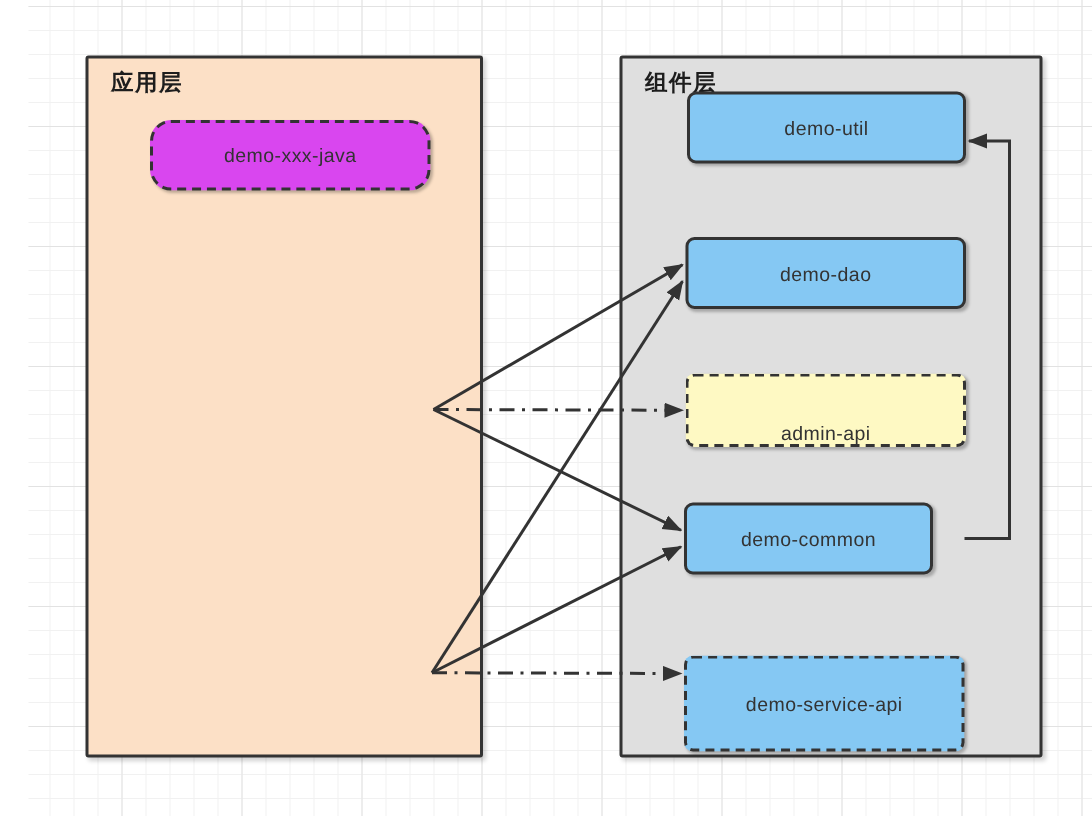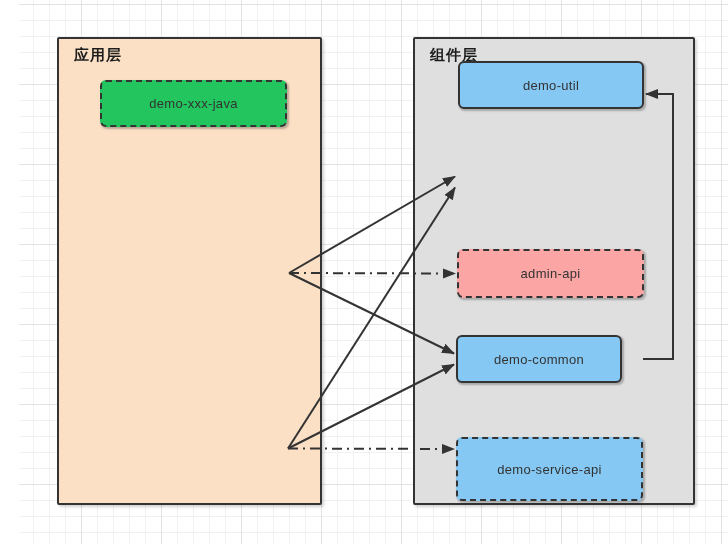--- a/index.html
+++ b/index.html
@@ -25,23 +25,23 @@
     position:absolute;left:15px;top:7px;font-size:15px;font-weight:bold;color:#1d1d1d;
     letter-spacing:1px;
   }
   .node{
     position:absolute;box-sizing:border-box;border:2px solid #333;border-radius:6px;
     display:flex;align-items:center;justify-content:center;
     font-size:13px;color:#333;letter-spacing:0.3px;
     box-shadow:1.5px 1.5px 2px rgba(0,0,0,0.25);
   }
   .node.dashed{border-style:dashed;}
-  .node.orange{background:#22c55e;}
+  .node.orange{background:#d946ef;border-radius:14px;}
   .node.blue{background:#85C8F3;}
-  .node.lightblue{background:#fca5a5;}
+  .node.lightblue{background:#fef9c3;align-items:flex-end;}
   #edge-svg{position:absolute;left:0;top:0;width:728px;height:544px;pointer-events:none;z-index:5;}
   #edge-svg line,#edge-svg polyline{stroke:#333;stroke-width:2;fill:none;}
   #edge-svg .dashdot{stroke-dasharray:10 5 2 5;}
 </style>
 </head>
 <body>
 
 <div id="canvas">
 
   <div class="container app">
@@ -54,20 +54,23 @@
 
   </div>
 
   <div class="container comp">
     <div class="container-title">组件层</div>
 
     <div class="node blue" style="left:43px;top:22px;width:186px;height:48px">
       <span>demo-util</span>
     </div>
 
+    <div class="node blue" style="left:42px;top:119px;width:187px;height:48px">
+      <span>demo-dao</span>
+    </div>
 
     <div class="node lightblue dashed" style="left:42px;top:210px;width:187px;height:49px">
       <span>admin-api</span>
     </div>
 
     <div class="node blue" style="left:41px;top:296px;width:166px;height:48px">
       <span>demo-common</span>
     </div>
 
     <div class="node blue dashed" style="left:41px;top:398px;width:187px;height:64px">

